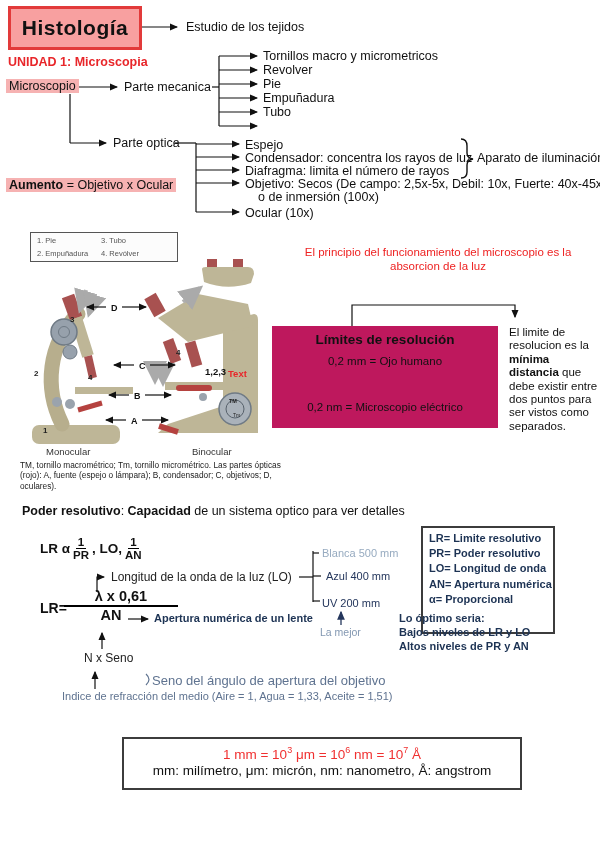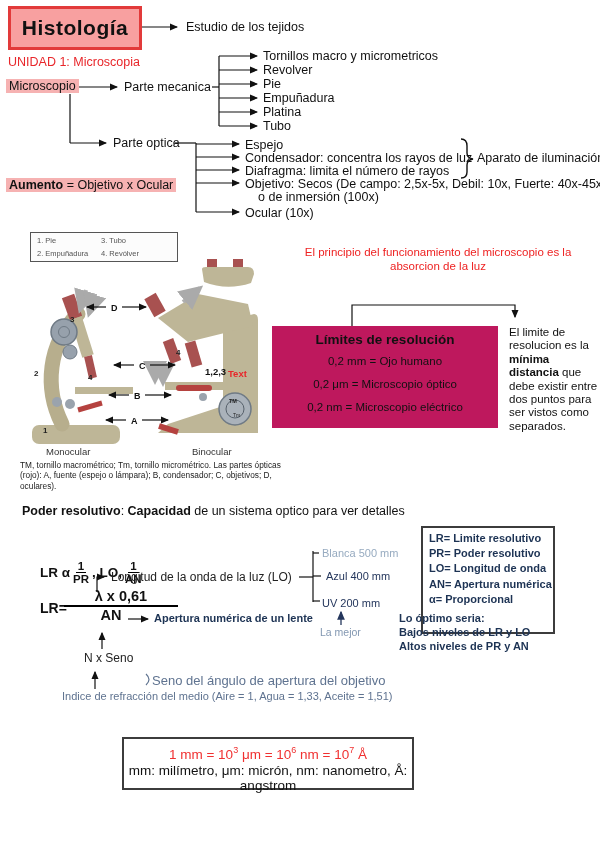--- a/index.html
+++ b/index.html
@@ -26,32 +26,32 @@
   }
   .fig-label{font-size:9.5px;color:#333;white-space:nowrap;}
   .caption{left:20px;top:460px;width:284px;font-size:8.3px;line-height:10.4px;color:#222;}
   .principle{left:282px;top:246px;width:312px;text-align:center;color:#ee2222;
     font-size:11.5px;line-height:13.5px;font-weight:500;}
   .limits-box{left:272px;top:326px;width:226px;height:102px;background:#be185d;}
   .limits-title{position:absolute;top:6px;width:100%;text-align:center;font-weight:bold;font-size:13.5px;}
   .limits-row{position:absolute;width:100%;text-align:center;font-size:11.5px;white-space:nowrap;}
   .limits-note{left:509px;top:326px;width:92px;font-size:11.5px;line-height:13.4px;}
   .poder{left:22px;top:504px;font-size:12.5px;white-space:nowrap;}
-  .propf{left:40px;top:536px;display:flex;align-items:center;font-weight:bold;font-size:13.5px;margin-top:24px;}
+  .propf{left:40px;top:536px;display:flex;align-items:center;font-weight:bold;font-size:13.5px;}
   .sfrac{display:inline-flex;flex-direction:column;align-items:center;font-size:11.5px;line-height:12px;margin:0 3px;}
   .sfrac .n{border-bottom:1.5px solid #000;padding:0 2px;}
   .bigfrac{left:64px;top:588px;width:114px;text-align:center;}
   .bigfrac .num{display:block;border-bottom:2px solid #000;padding-bottom:1px;font-size:14.5px;font-weight:bold;}
   .bigfrac .den{display:block;font-size:14.5px;font-weight:bold;transform:translateX(-10px);}
   .bluegray{color:#5f7390;}
   .navybold{color:#1d3354;font-weight:bold;}
   .legend-box{left:393px;top:526px;width:134px;height:108px;border:2px solid #3c3c3c;padding:3px 0 0 6px;box-sizing:border-box;margin-left:28px;}
   .legend-box div{font-size:11px;font-weight:bold;color:#1d3354;line-height:15.2px;white-space:nowrap;}
   .optimal{left:399px;top:612px;font-size:11px;font-weight:bold;color:#1d3354;line-height:13.8px;white-space:nowrap;}
-  .conv-box{left:122px;top:737px;width:292px;height:53px;border:2px solid #3c3c3c;text-align:center;box-sizing:border-box;}
+  .conv-box{left:122px;top:737px;width:400px;height:53px;border:2px solid #3c3c3c;text-align:center;box-sizing:border-box;}
   .conv-red{margin-top:6px;color:#f03030;font-size:13.5px;}
   .conv-red sup{font-size:9px;}
   .conv-black{font-size:13.5px;margin-top:1px;color:#111;}
   .wl{font-size:11px;white-space:nowrap;}
 </style>
 </head>
 <body>
 
 <svg width="600" height="848" viewBox="0 0 600 848">
   <defs>
@@ -95,31 +95,30 @@
     <line x1="95" y1="689" x2="95" y2="672" marker-end="url(#ar)"></line>
   </g>
   <path d="M146,685 Q152,679.5 146,674" stroke="#5f7390" stroke-width="1.2" fill="none"></path>
   <line x1="341" y1="625" x2="341" y2="612" stroke="#24365c" stroke-width="1.3" marker-end="url(#arb)"></line>
 </svg>
 
 <div class="abs hist-box">
   <span>Histología</span>
 </div>
 <span class="abs t125" style="left:186px;top:20px;">Estudio de los tejidos</span>
-<span class="abs t125 red" style="left:8px;top:55px;font-weight:normal;">UNIDAD 1: Microscopia</span>
+<span class="abs t125 red" style="left:8px;top:55px;font-weight:bold;">UNIDAD 1: Microscopia</span>
 
 <span class="abs t125 hl" style="left:6px;top:79px;">Microscopio</span>
 <span class="abs t125" style="left:124px;top:80px;">Parte mecanica</span>
 
 <div class="abs mech-list" style="left:263px;top:50px;">
   <div>Tornillos macro y micrometricos</div>
   <div>Revolver</div>
   <div>Pie</div>
   <div>Empuñadura</div>
-  <div>Platina</div>
   <div>Tubo</div>
 </div>
 
 <span class="abs t125" style="left:113px;top:136px;">Parte optica</span>
 <span class="abs opt-item" style="left:245px;top:138px;">Espejo</span>
 <span class="abs opt-item" style="left:245px;top:151px;">Condensador: concentra los rayos de luz</span>
 <span class="abs opt-item" style="left:245px;top:164px;">Diafragma: limita el número de rayos</span>
 <span class="abs opt-item" style="left:245px;top:177px;">Objetivo: Secos (De campo: 2,5x-5x, Debil: 10x, Fuerte: 40x-45x),</span>
 <span class="abs opt-item" style="left:258px;top:190px;">o de inmersión (100x)</span>
 <span class="abs opt-item" style="left:245px;top:206px;">Ocular (10x)</span>
@@ -222,21 +221,20 @@
 <div class="abs caption">TM, tornillo macrométrico; Tm, tornillo micrométrico. Las partes ópticas (rojo): A, fuente (espejo o lámpara); B, condensador; C, objetivos; D, oculares).</div>
 
 <div class="abs principle">
   <div>El principio del funcionamiento del microscopio es la</div>
   <div>absorcion de la luz</div>
 </div>
 
 <div class="abs limits-box">
   <div class="limits-title">Límites de resolución</div>
   <div class="limits-row" style="top:29px;">0,2 mm = Ojo humano</div>
-  <div class="limits-row" style="top:52px;">0,2 μm = Microscopio óptico</div>
   <div class="limits-row" style="top:75px;">0,2 nm = Microscopio eléctrico</div>
 </div>
 <div class="abs limits-note"><span>El limite de resolucion es la </span><b>mínima distancia</b><span> que debe existir entre dos puntos para ser vistos como separados.</span></div>
 
 <div class="abs poder"><b>Poder resolutivo</b><span>: </span><b>Capacidad</b><span> de un sistema optico para ver detalles</span></div>
 
 <div class="abs propf">
   <span>LR α</span>
   <span class="sfrac">
       <span class="n">1</span>

